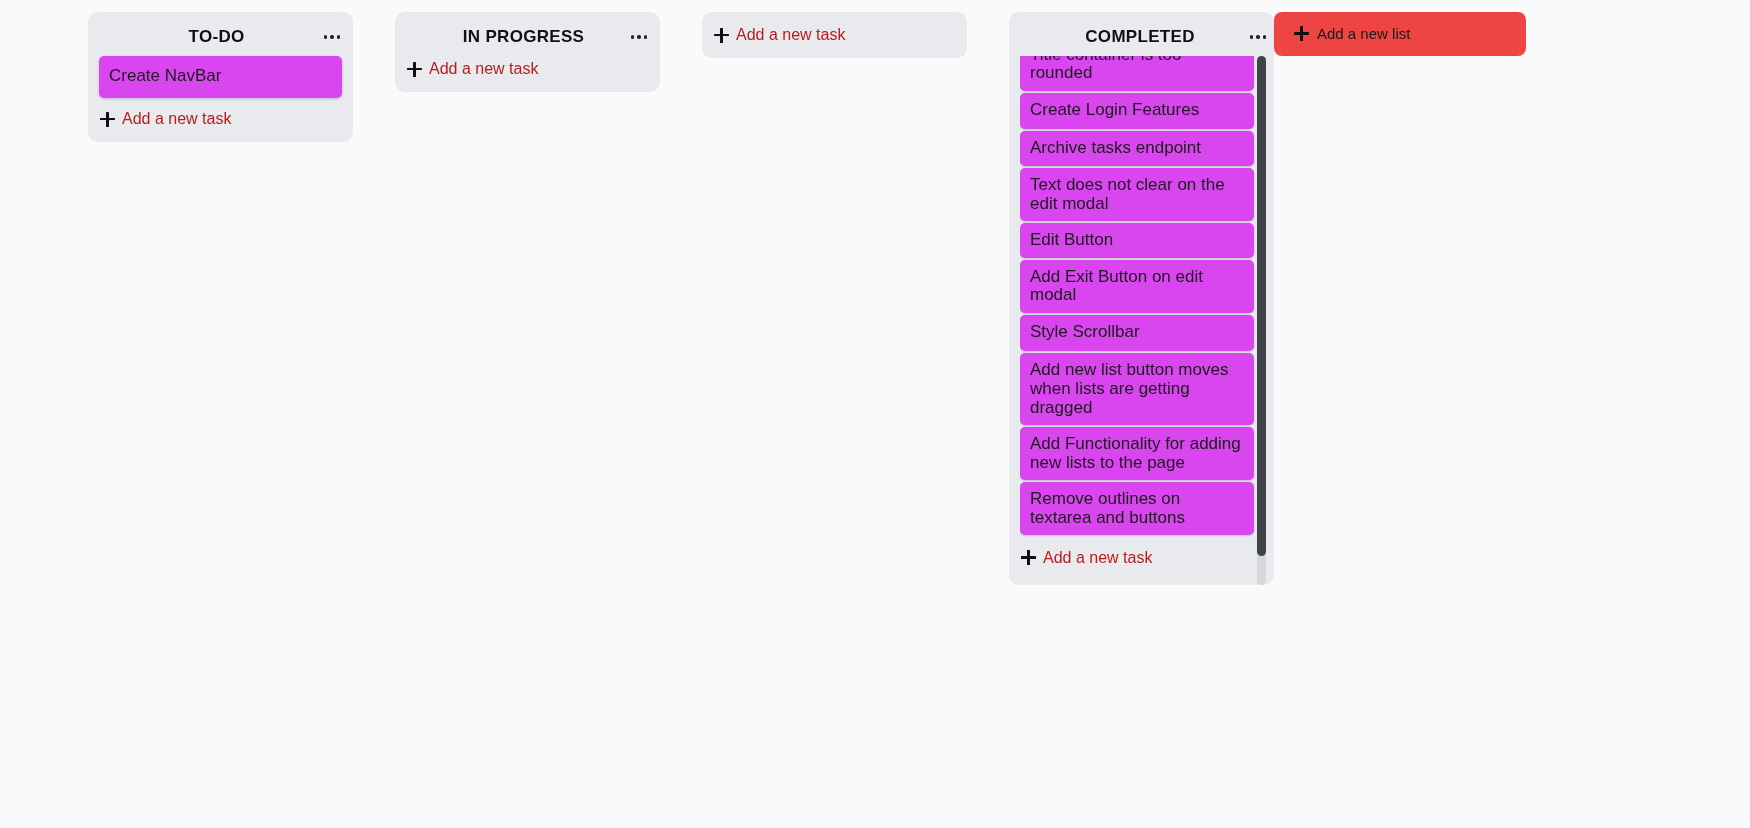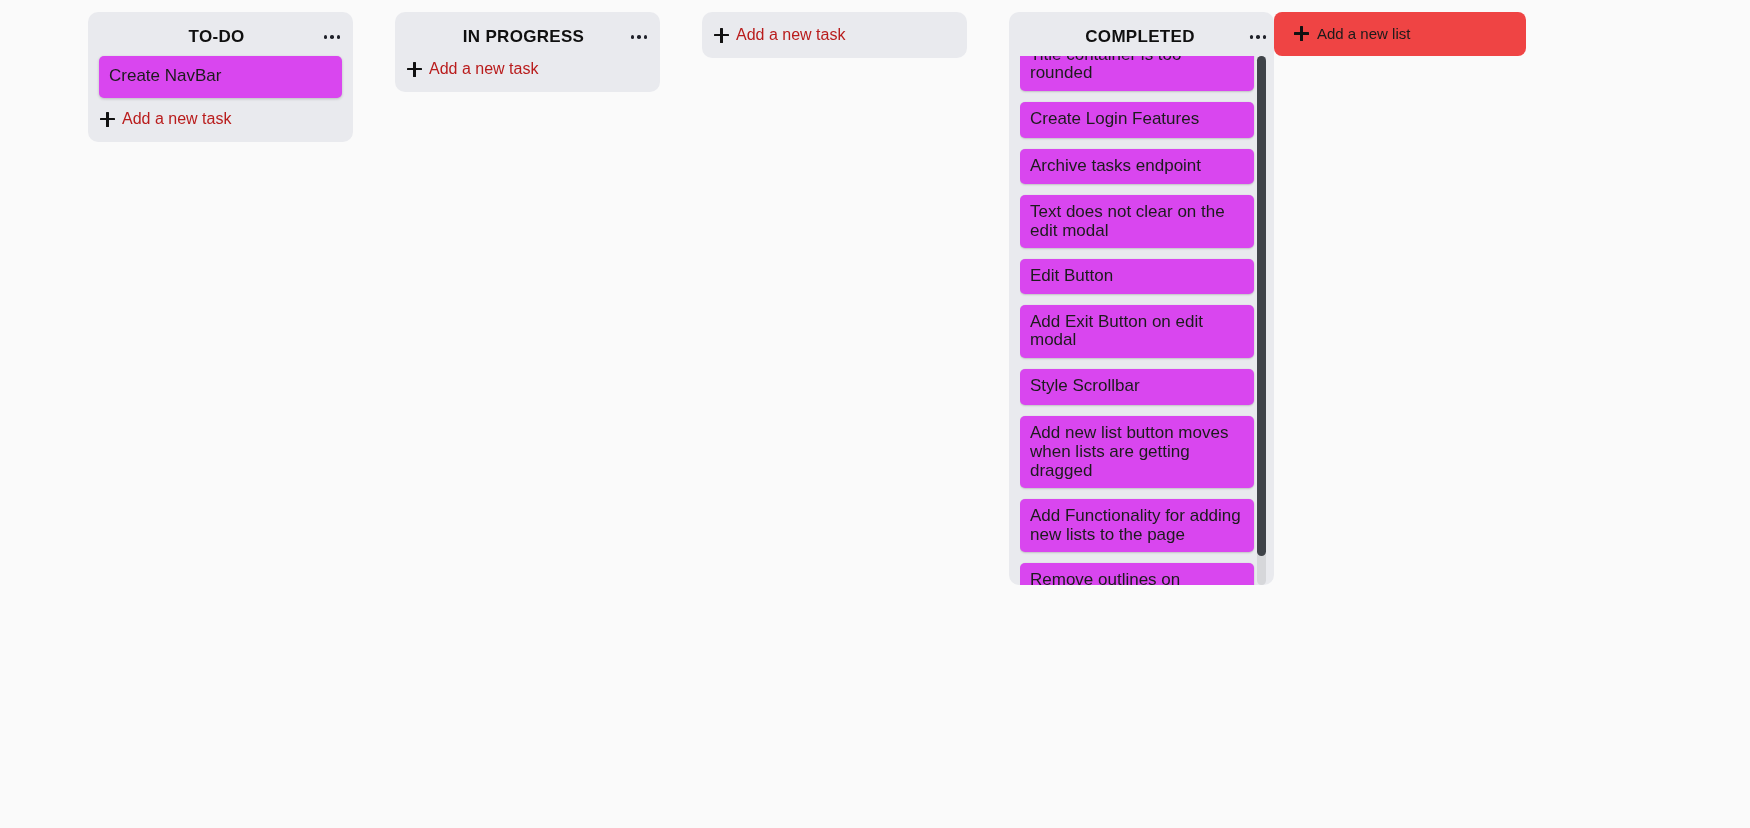--- a/index.html
+++ b/index.html
@@ -151,21 +151,21 @@
     position: relative;
     flex: 1;
     display: flex;
     overflow: hidden;
     margin-right: 2px;
   }
   .scroll-inner {
     flex: 1;
     display: flex;
     flex-direction: column;
-    gap: 11px;
+    gap: 2px;
     padding-right: 12px;
     margin-top: -18px;
     overflow: hidden;
   }
   .scrollbar {
     position: absolute;
     right: 0;
     top: 0;
     bottom: 0;
     width: 9px;

